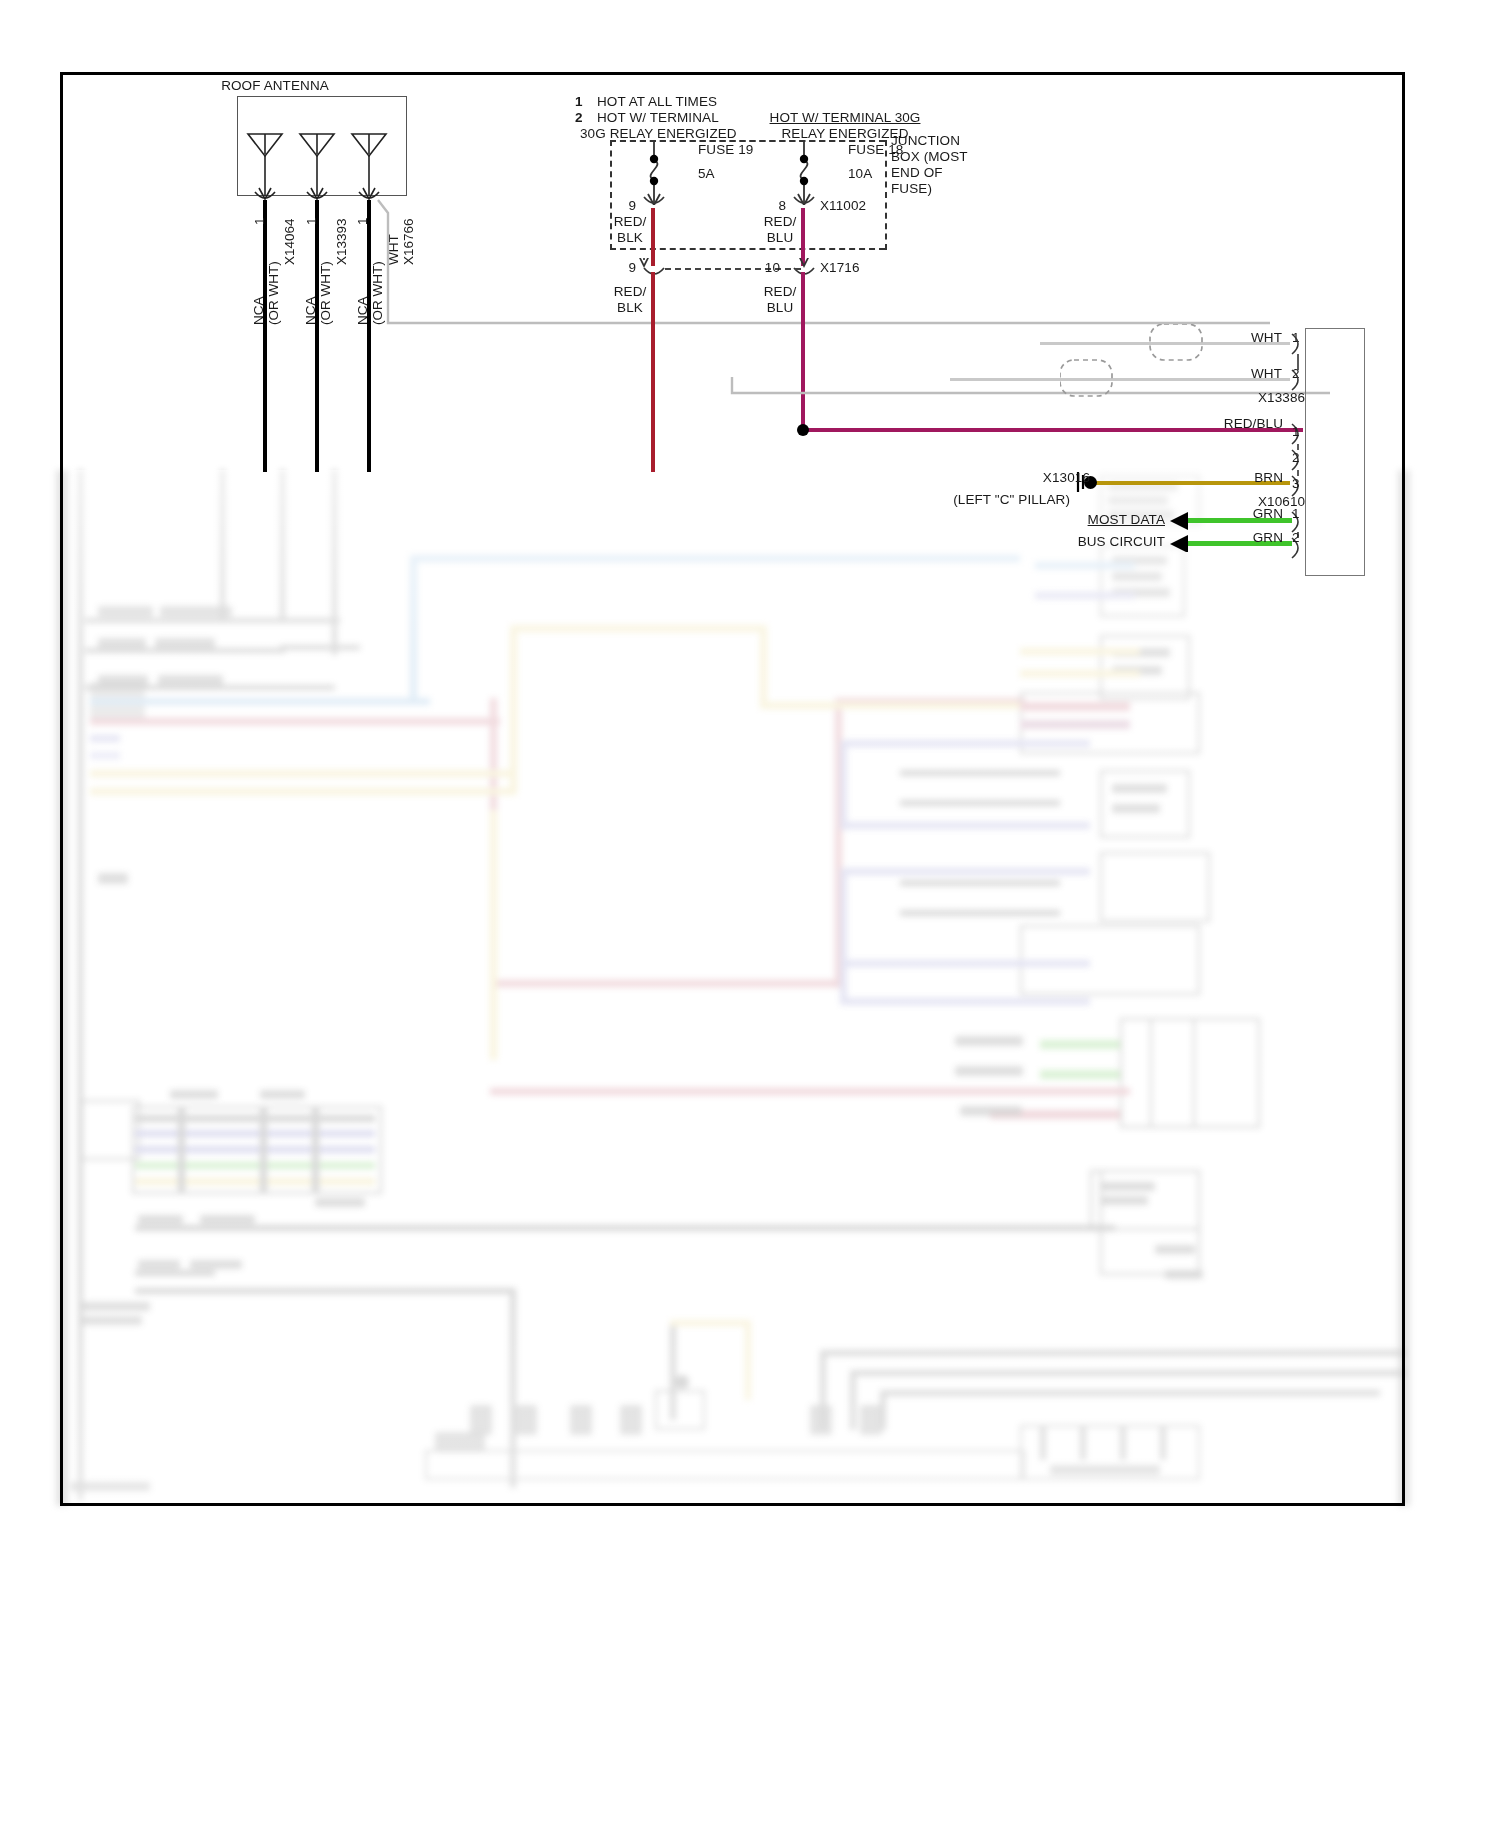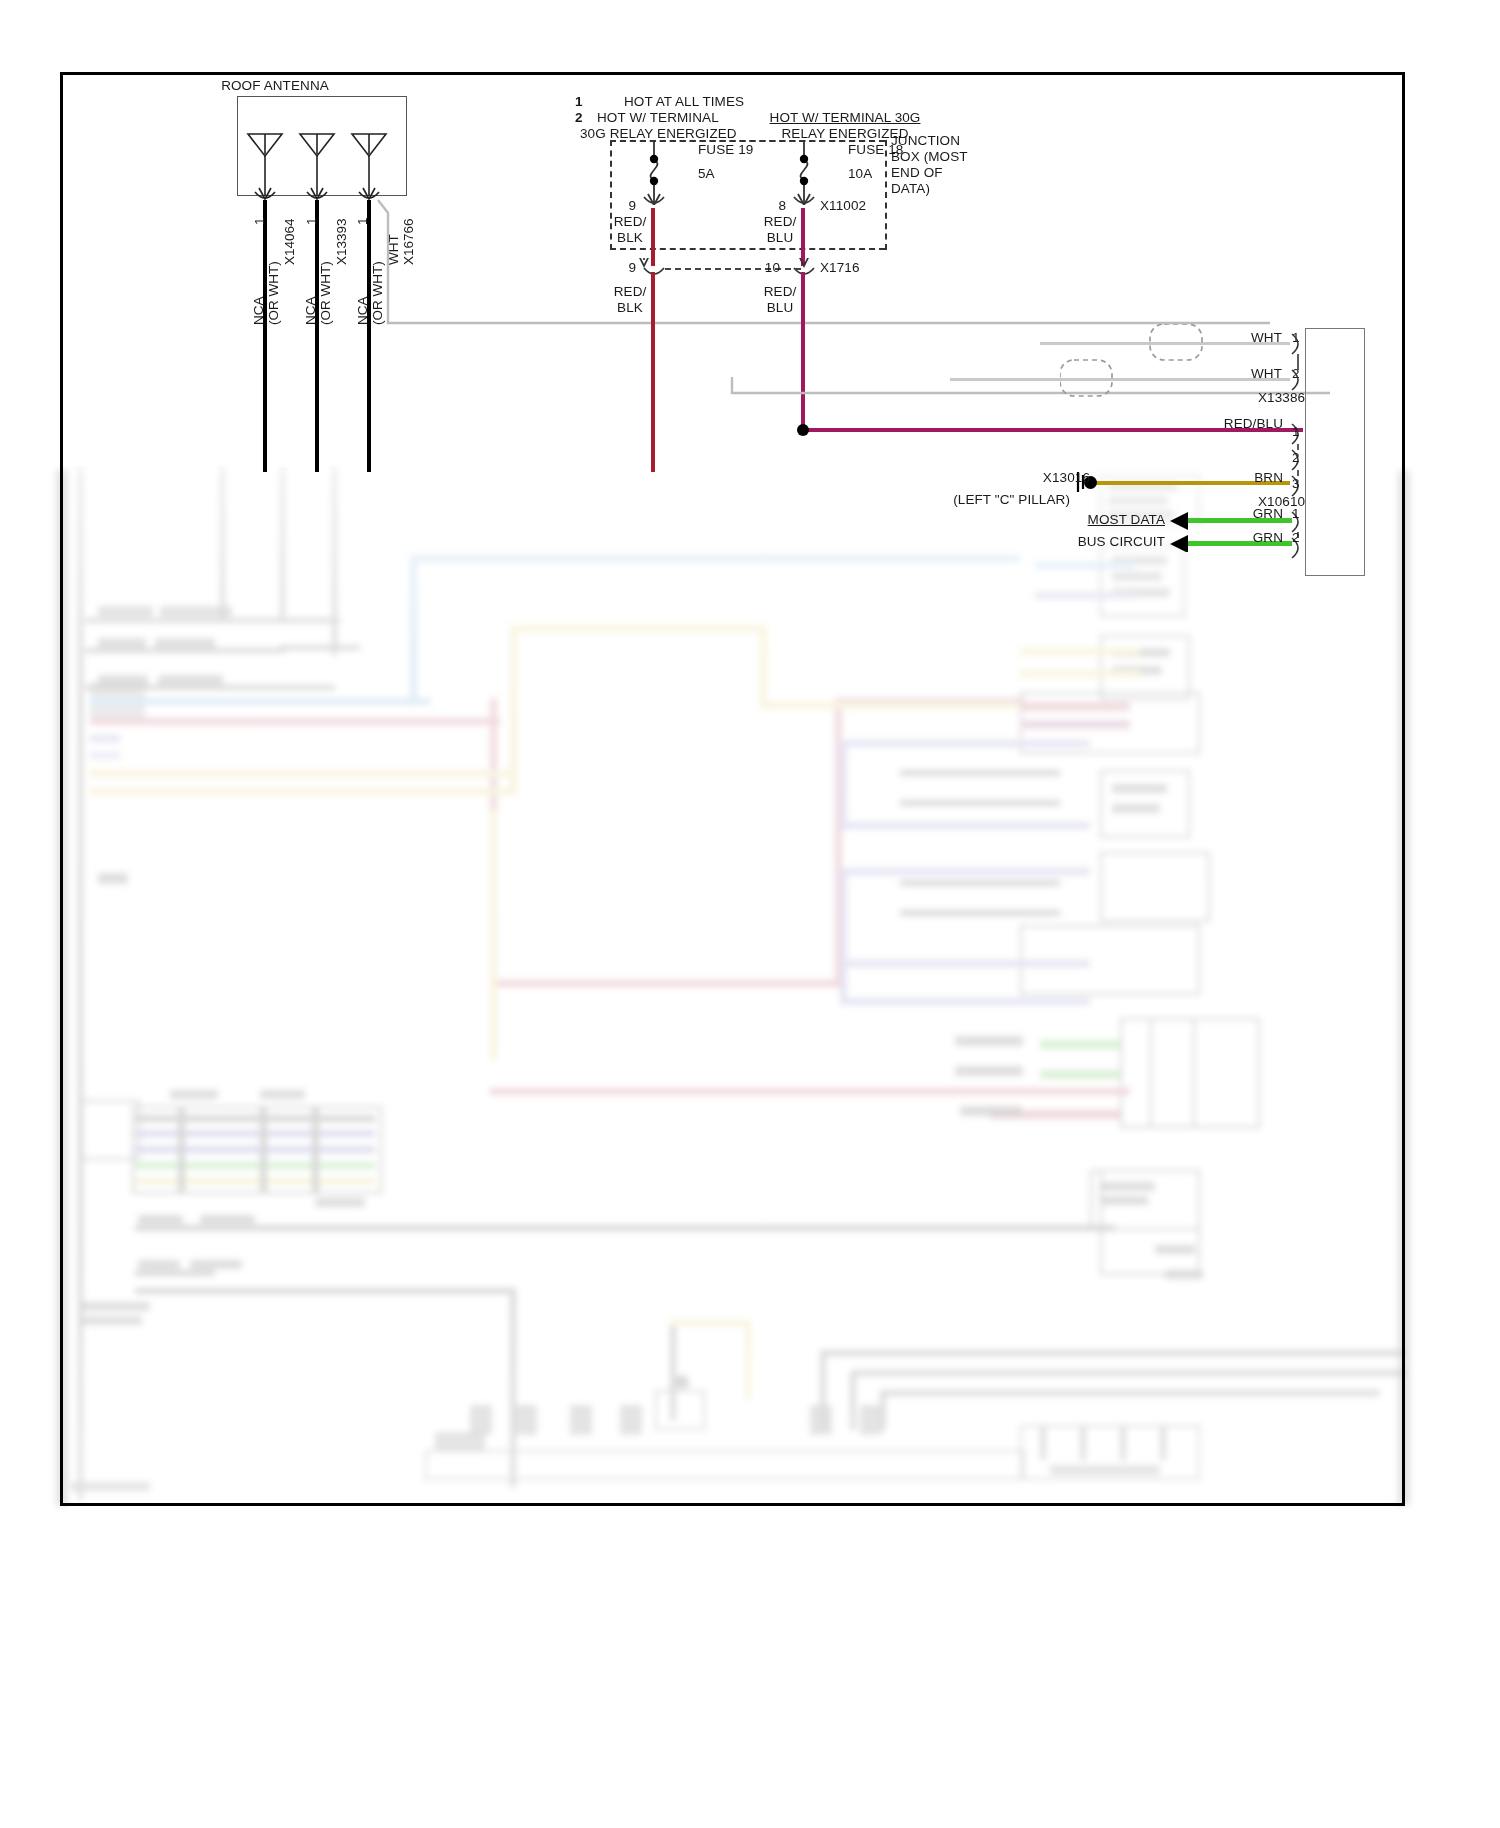--- a/index.html
+++ b/index.html
@@ -248,36 +248,36 @@
   <div class="vert" style="left:370px;top:325px;">(OR WHT)</div>
   <div class="vert" style="left:355px;top:225px;">1</div>
   <div class="vert" style="left:386px;top:265px;">WHT</div>
   <div class="vert" style="left:401px;top:265px;">X16766</div>
 
   <svg style="position:absolute;left:370px;top:195px;width:900px;height:160px;">
     <path d="M8,5 L18,18 L18,128 L900,128" stroke="#bdbdbd" stroke-width="2.4" fill="none"></path>
   </svg>
 
   <div class="lbl b" style="left:575px;top:94px;">1</div>
-  <div class="lbl" style="left:597px;top:94px;margin-left:27px;">HOT AT ALL TIMES</div>
+  <div class="lbl" style="left:597px;top:94px;">HOT AT ALL TIMES</div>
   <div class="lbl b" style="left:575px;top:110px;">2</div>
   <div class="lbl" style="left:597px;top:110px;">HOT W/ TERMINAL</div>
   <div class="lbl" style="left:580px;top:126px;">30G RELAY ENERGIZED</div>
 
   <div class="lbl c" style="left:730px;top:110px;width:230px;text-decoration:underline;">HOT W/ TERMINAL 30G</div>
   <div class="lbl c" style="left:730px;top:126px;width:230px;">RELAY ENERGIZED</div>
 
   <div class="dashbox" style="left:610px;top:140px;width:275px;height:110px;border-right:none;"></div>
   <div class="dashbox" style="left:885px;top:140px;width:1px;height:110px;border:none;border-left:2px dashed #333;"></div>
   <div class="dashbox" style="left:610px;top:140px;width:275px;height:1px;border:none;border-top:2px dashed #333;"></div>
 
   <div class="lbl" style="left:891px;top:133px;">JUNCTION</div>
   <div class="lbl" style="left:891px;top:149px;">BOX (MOST</div>
   <div class="lbl" style="left:891px;top:165px;">END OF</div>
-  <div class="lbl" style="left:891px;top:181px;">DATA)</div>
+  <div class="lbl" style="left:891px;top:181px;">FUSE)</div>
 
   <svg style="position:absolute;left:640px;top:140px;width:50px;height:65px;">
     <g stroke="#333" stroke-width="1.8" fill="none">
       <path d="M14,0 L14,18"></path>
       <path d="M14,20 C26,26 2,34 14,40"></path>
       <path d="M14,42 L14,62"></path>
       <path d="M8,54 L14,65 L20,54" stroke="#333"></path>
     </g>
     <circle cx="14" cy="19" r="4.2" fill="#000"></circle>
     <circle cx="14" cy="41" r="4.2" fill="#000"></circle>

